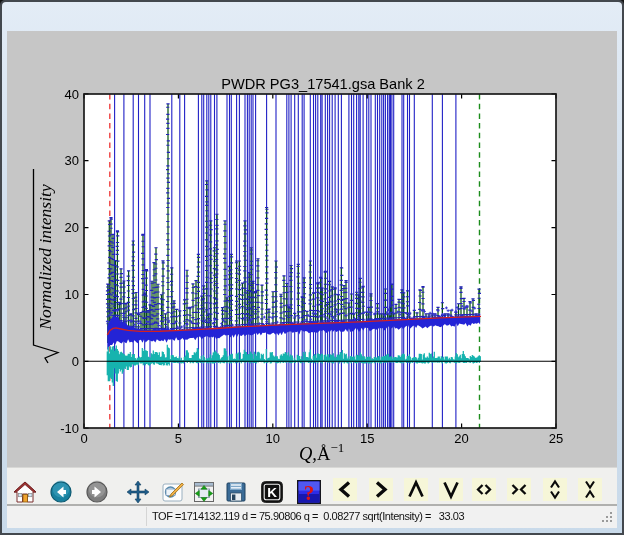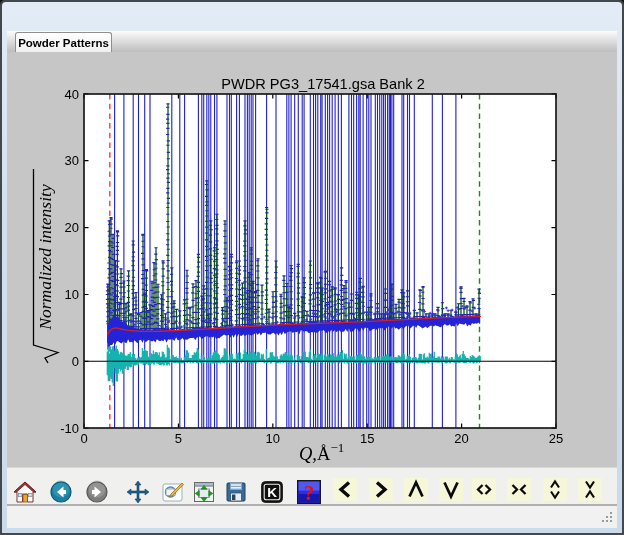--- a/index.html
+++ b/index.html
@@ -24,23 +24,20 @@
 #toolbar{position:absolute;left:0;top:436px;width:610px;height:36px;background:#f0f0ee;
  border-top:1px solid #d8d8d6;border-bottom:2px solid #b0b0ae}
 #statusbar{position:absolute;left:0;top:475px;width:610px;height:22px;background:#f1f1f1}
 #sfield{position:absolute;left:139px;top:1px;width:468px;height:19px;border-left:1px solid #d5d5d5;
  font-size:11px;color:#111;line-height:19px;padding-left:5px;letter-spacing:-0.45px}
 #grip{position:absolute;right:3px;top:6px;width:12px;height:12px}
 </style></head><body>
 <div id="win">
     <div id="inner">
  <div id="content">
-  <div id="tabstrip">
-          <div id="tab">Powder Patterns</div>
-        </div>
   <div id="figure">
           <svg width="610" height="415" viewBox="7 52 610 415" style="position:absolute;left:0px;top:0px" font-family="Liberation Sans, sans-serif">
             <rect x="84" y="94" width="472" height="334" fill="#ffffff"></rect>
             <path d="M114.6 94V428M123.9 94V428M133.2 94V428M138.5 94V428M144.7 94V428M150 94V428M171.8 94V428M179.8 94V428M184.6 94V428M198.4 94V428M201.8 94V428M203.7 94V428M206.8 94V428M208.8 94V428M210.8 94V428M214.5 94V428M216.9 94V428M227 94V428M229.5 94V428M231.3 94V428M236.6 94V428M239.4 94V428M245 94V428M247.4 94V428M249.2 94V428M251.2 94V428M253 94V428M255.6 94V428M266.6 94V428M276 94V428M286.8 94V428M288.9 94V428M291.1 94V428M294.7 94V428M298.3 94V428M302.2 94V428M304.1 94V428M310.3 94V428M313.5 94V428M315.6 94V428M317.8 94V428M320.7 94V428M322.1 94V428M325.3 94V428M327.6 94V428M329.6 94V428M332.2 94V428M335.1 94V428M338.3 94V428M341.4 94V428M348.9 94V428M351.5 94V428M353.7 94V428M356.6 94V428M358.8 94V428M360.2 94V428M363.1 94V428M366.7 94V428M368.8 94V428M371 94V428M375.3 94V428M377.5 94V428M379.7 94V428M381.8 94V428M383.6 94V428M385.4 94V428M387.6 94V428M389.3 94V428M390.5 94V428M391.9 94V428M393.7 94V428M402 94V428M403.7 94V428M407.5 94V428M409.5 94V428M414.3 94V428M432.3 94V428M442.4 94V428M455.9 94V428" stroke="#2121c6" stroke-width="1.1" fill="none"></path>
             <line x1="109.8" y1="94" x2="109.8" y2="428" stroke="#ef4040" stroke-width="1.4" stroke-dasharray="5.5,4.2"></line>
             <line x1="479.5" y1="94" x2="479.5" y2="428" stroke="#1c8c1c" stroke-width="1.4" stroke-dasharray="5.5,4.2"></line>
             <path d="M107.8 284.1V342.9M109.3 220.9V340.4M111 217.6V338.5M113 234.3V337.8M114.6 296.5V337.5M115.4 260.5V337.4M117.4 230.9V337.6M119.3 302.2V338M121 268.8V337.2M123.9 281V337.8M126 303.2V338.2M128.6 270.8V337.4M131 313.8V337.6M133.2 241V337.8M136 292.5V338.1M138.5 313.7V338.3M141 312.5V337.8M143 234.3V337.8M144.7 293.1V337.8M146.4 269.6V337.7M148 310.6V337.7M150 304.8V337.7M152 281.2V337.7M154 262.6V337.7M156 247.7V337.6M158 284.2V337.6M161.5 294.7V337.5M163 260.9V337.5M165.5 313.8V337.4M168 103.9V337.3M171.8 267.8V336.4M174 300.9V336.3M176.5 309.4V336.2M179.8 310.9V336.1M184.6 299.8V335.8M187 270.2V335.7M190 307.3V335.6M193 283.9V335.4M196 280.6V335.3M198.4 254.3V335.2M201.8 296.1V335M203.7 285.9V334.9M206.8 180.8V334.7M208.8 313.8V334.6M210.8 220.9V334.4M214.5 247.7V334.2M216.9 214.2V334.1M222.5 307.6V333.7M225 220.9V333.6M227 297.9V333.4M229.5 266.3V333.3M231.3 254.3V333.1M236.6 261V332.8M239.4 261V332.6M242.5 283.1V332.5M245 220.9V332.3M247.4 290.7V332.2M249.2 272.6V332.1M251.2 247.7V332M253 281.4V331.9M255.6 291.6V331.8M258 258.7V331.7M262 285.1V331.5M266.6 207.5V331.2M269 309.1V331.1M273 291.7V330.9M276 261V330.8M281 294.2V330.5M284 275.8V330.4M286.8 283.5V330.3M288.9 306.8V330.2M291.1 265.5V330.1M294.7 313.3V330M298.3 264.4V329.8M302.2 296.7V329.2M304.1 277.8V329.2M307 311.4V329.1M310.3 261V328.9M313.5 292.7V328.8M315.6 313.8V328.8M317.8 282.8V328.7M320.7 277.4V328.6M322.1 288.1V328.5M325.3 271.3V328.4M327.6 302.5V328.3M329.6 281.3V328.2M332.2 286.9V328.1M335.1 287.7V328M338.3 294.5V327.9M341.4 267.7V327.8M344 285.6V327.7M346 280.6V327.6M348.9 303V327.5M351.5 294V327.4M353.7 313.8V327.3M356.6 292.2V327.2M358.8 294.8V327.1M360.2 278.3V327.1M363.1 286.4V326.9M366.7 312.1V326.8M368.8 307.3V326.7M371 293.8V326.6M375.3 313.8V326.3M377.5 303.6V326.2M379.7 313.8V326.1M381.8 313.8V326M383.6 313.8V325.9M385.4 289V325.8M387.6 313.8V325.7M389.3 313.8V325.6M390.5 307V325.6M391.9 284.1V325.5M393.7 313.8V325.4M396 304.2V325.3M399 299.4V325.2M402 289.8V325M403.7 292.7V324.9M407.5 290.7V324.7M409.5 313.8V324.6M414.3 310.4V324.4M417 312.8V324.2M420 289.8V324.1M423 286.6V324M426 313.8V323.8M429 313.8V323.7M432.3 313.8V323.5M435 313.8V323.4M438 307.3V323.2M442.4 302.7V323M445 313.8V322.9M448 313.8V322.8M451 310.2V322.7M455.9 312.4V322.5M458.5 303.7V322.4M461 286.8V322.3M464 298.3V322.2M467 306V322.1M470 301.5V322M473 298.9V321.9M476 313.8V321.8M479 289.1V321.7" stroke="#075010" stroke-width="1.25" fill="none"></path>
             <path d="M106.4 323.7h3.2M106.4 316.7h3.2M106.1 311.7h3.2M106.3 307.7h3.2M105.9 303.8h3.2M105.9 299.4h3.2M105.8 294.5h3.2M105.9 290.9h3.2M106.1 287h3.2M106.2 284.1h3.2M108 321.2h3.2M107.4 315.2h3.2M107.6 310.7h3.2M107.4 305.7h3.2M108.1 298.9h3.2M107.7 293.5h3.2M107.4 289.6h3.2M107.5 284.7h3.2M107.4 277.9h3.2M108.1 274.2h3.2M107.4 268.6h3.2M107.3 263h3.2M108.1 257.4h3.2M107.9 250.5h3.2M107.6 245.9h3.2M107.9 241.6h3.2M107.9 236h3.2M107.5 231.2h3.2M108.1 224.5h3.2M107.7 220.9h3.2M109.6 319.3h3.2M109.6 312.6h3.2M109.4 308.2h3.2M109 303.2h3.2M109.2 299.5h3.2M109.6 294.9h3.2M109.4 287.7h3.2M109.8 280.5h3.2M109.3 273.3h3.2M109.2 268.9h3.2M109.2 264.5h3.2M109.7 258.5h3.2M109.4 251.7h3.2M109.6 245.7h3.2M109.5 241.7h3.2M109.6 234.7h3.2M109.4 228.2h3.2M109.6 224h3.2M109.6 219.1h3.2M109.4 217.6h3.2M111.3 315.5h3.2M111.8 310.4h3.2M111.1 304h3.2M111.1 299.9h3.2M111.6 292.9h3.2M111.7 288.7h3.2M111.5 281.4h3.2M111.4 276.5h3.2M111 272.4h3.2M111.5 265.1h3.2M111.7 259.5h3.2M111.7 254.3h3.2M111.2 247.5h3.2M111.2 243h3.2M111.5 238.4h3.2M111.4 234.3h3.2M112.9 315.2h3.2M113.3 311.1h3.2M113 306.2h3.2M113.3 300.4h3.2M113 296.5h3.2M114.1 315.1h3.2M113.8 309.6h3.2M113.4 304h3.2M113.5 298.7h3.2M114 295.1h3.2M113.8 290.9h3.2M113.8 284.5h3.2M113.8 279.7h3.2M114 274h3.2M113.8 270h3.2M113.6 265.4h3.2M113.8 260.5h3.2M115.8 315.3h3.2M116 309.6h3.2M115.8 302.5h3.2M115.8 296.6h3.2M116 291h3.2M115.8 285.7h3.2M116.2 280.3h3.2M116.1 274h3.2M115.6 266.9h3.2M116.2 261.1h3.2M115.5 254.3h3.2M115.8 250.3h3.2M115.6 246.4h3.2M115.9 242.5h3.2M116.1 235.9h3.2M116 231.8h3.2M115.8 230.9h3.2M117.4 315.7h3.2M118.1 308.8h3.2M118.1 304.3h3.2M117.7 302.2h3.2M119.4 320.6h3.2M119.7 313.2h3.2M119.3 309h3.2M119.3 303.4h3.2M119.3 299.1h3.2M119 292.8h3.2M119.4 287.1h3.2M119.3 283.4h3.2M119.4 277.4h3.2M119.8 273.6h3.2M119.4 268.8h3.2M122.7 321.2h3.2M122.1 317.2h3.2M122.5 313.4h3.2M122 308.8h3.2M122.6 303.6h3.2M122.1 296.9h3.2M122.6 292.7h3.2M122.5 287h3.2M121.9 283h3.2M122.3 281h3.2M124.3 321.6h3.2M124.8 317.7h3.2M124.6 311.7h3.2M124.7 307.8h3.2M124.7 303.9h3.2M124.4 303.2h3.2M126.9 326.1h3.2M127.3 320.3h3.2M126.7 315.7h3.2M126.8 310.1h3.2M126.7 306.1h3.2M126.8 302.3h3.2M126.8 297.5h3.2M126.8 291h3.2M126.7 285.5h3.2M126.6 280.6h3.2M126.6 276.1h3.2M127 270.8h3.2M129.4 326.2h3.2M129.4 321.9h3.2M129.1 314.8h3.2M129.4 313.8h3.2M131.5 326.4h3.2M131.9 321h3.2M131.6 315.9h3.2M132 309.6h3.2M131.9 304.7h3.2M131.7 298.5h3.2M131.5 293.3h3.2M131.3 289.5h3.2M131.8 285.6h3.2M131.3 281.1h3.2M131.9 277.2h3.2M131.7 270.2h3.2M131.4 265.6h3.2M131.6 260.9h3.2M131.6 256.7h3.2M132 252.1h3.2M131.6 244.8h3.2M131.6 241h3.2M134.8 326.7h3.2M134.3 321.9h3.2M134.3 318.3h3.2M134.4 312.9h3.2M134.4 308.5h3.2M134.2 304.9h3.2M134.3 301h3.2M134 297.2h3.2M134.4 292.5h3.2M136.7 326.9h3.2M136.9 321h3.2M137 314.6h3.2M136.9 313.7h3.2M139.7 328.6h3.2M139.3 323.5h3.2M139.1 316.2h3.2M139.4 312.5h3.2M141.5 328.6h3.2M141.7 324.8h3.2M141.5 317.8h3.2M141.6 311.4h3.2M141.4 307.3h3.2M141.7 301.8h3.2M141.7 295.1h3.2M141.7 289.3h3.2M141.6 283.1h3.2M141 278.6h3.2M141.3 274.5h3.2M141.7 270.5h3.2M141.5 264.8h3.2M141.5 258.8h3.2M141 253.4h3.2M141.6 246.7h3.2M141.4 241.2h3.2M141.1 235.1h3.2M141.4 234.3h3.2M142.9 328.6h3.2M142.9 324.7h3.2M142.9 318.3h3.2M143.5 311.9h3.2M143 306.4h3.2M143.2 301h3.2M143.2 294.5h3.2M143.1 293.1h3.2M144.5 328.5h3.2M144.6 324.4h3.2M144.6 318h3.2M144.4 312.2h3.2M144.6 308.4h3.2M145 302.2h3.2M144.6 296h3.2M144.8 290.5h3.2M144.5 285.1h3.2M144.6 278.1h3.2M145.1 270.8h3.2M144.8 269.6h3.2M146.4 328.5h3.2M146.8 321.8h3.2M146.2 316.5h3.2M146.8 312.1h3.2M146.4 310.6h3.2M148.5 328.5h3.2M148.4 324.4h3.2M148.1 317.1h3.2M148.4 310.4h3.2M148.4 304.8h3.2M150.6 328.5h3.2M150.7 324h3.2M150 318.6h3.2M150.4 314.9h3.2M150.2 309.6h3.2M150.3 305.5h3.2M150.7 300.7h3.2M150.6 297.1h3.2M150.1 290.3h3.2M150.6 283.2h3.2M150.4 281.2h3.2M152.2 328.5h3.2M152.3 323.4h3.2M152.5 316.1h3.2M152.3 311.1h3.2M152 306.4h3.2M152.7 302.4h3.2M152.7 297.8h3.2M152.2 293.2h3.2M152.2 287.7h3.2M152.8 282.7h3.2M152.6 275.7h3.2M152.7 269.7h3.2M152.4 262.6h3.2M154.4 328.4h3.2M154 322.1h3.2M154.4 315.7h3.2M154.5 309.3h3.2M154 304.6h3.2M154.1 297.5h3.2M154.3 292.1h3.2M154.6 287.3h3.2M154.2 280h3.2M154.2 273.9h3.2M154.3 268.2h3.2M154.1 264h3.2M154.7 259.6h3.2M154.2 254.1h3.2M154.4 247.7h3.2M156.8 328.4h3.2M156.1 323.1h3.2M156.1 318.8h3.2M156.1 313.9h3.2M156.2 309.4h3.2M156.7 303.6h3.2M156.3 297.2h3.2M156.4 292h3.2M156.3 287h3.2M156.4 284.2h3.2M159.7 328.3h3.2M159.6 321.1h3.2M160 315.5h3.2M159.7 308.7h3.2M159.7 304h3.2M159.9 298.9h3.2M159.9 294.7h3.2M161.7 328.3h3.2M161 321.4h3.2M161.6 317.6h3.2M161.4 310.6h3.2M161 304.8h3.2M161.7 299.7h3.2M161.7 293h3.2M161.2 285.7h3.2M161.1 281.7h3.2M161.5 276.1h3.2M161.6 268.9h3.2M161.6 262.8h3.2M161.4 260.9h3.2M163.9 328.2h3.2M164.1 324.4h3.2M164.2 319.9h3.2M163.7 313.9h3.2M163.9 313.8h3.2M166.2 328.1h3.2M166.6 322.1h3.2M166.1 318h3.2M166.5 312.4h3.2M166.2 307.4h3.2M166 301.5h3.2M166.4 296.7h3.2M166.5 289.5h3.2M166.4 282.5h3.2M166.2 278h3.2M166.6 270.8h3.2M166 266h3.2M166.5 260.5h3.2M166.2 255.3h3.2M166.7 249.2h3.2M166 244.7h3.2M166.3 239.9h3.2M166.2 233.7h3.2M166.6 227h3.2M166.2 221.5h3.2M166.2 214.2h3.2M166.2 207.5h3.2M166.6 203.1h3.2M166.8 198.3h3.2M166.1 192.9h3.2M166.3 188.4h3.2M166.8 182.3h3.2M166.3 178.1h3.2M166.8 173.7h3.2M166 169.6h3.2M166.3 165.8h3.2M166.7 158.7h3.2M166.8 152.4h3.2M166.3 145.2h3.2M166.7 140.9h3.2M166 134.5h3.2M166.3 128.4h3.2M166.3 123.3h3.2M166 119.1h3.2M166.3 114.4h3.2M166.1 107.2h3.2M166.4 103.9h3.2M170 328.5h3.2M170.5 323.6h3.2M170.1 316.8h3.2M170.2 313.1h3.2M170.5 308h3.2M170.1 303.7h3.2M169.8 296.7h3.2M170.4 291.5h3.2M169.8 285h3.2M169.9 281.3h3.2M170 274.2h3.2M170.2 267.8h3.2M172.7 328.4h3.2M172.2 323.6h3.2M172.5 316.3h3.2M172.6 311.7h3.2M172.2 306.9h3.2M172.6 303.3h3.2M172.4 300.9h3.2M175 328.3h3.2M174.5 321.2h3.2M174.9 316.7h3.2M175.3 309.4h3.2M174.9 309.4h3.2M178 328.2h3.2M178.2 323h3.2M177.9 315.8h3.2M178.2 310.9h3.2M183.2 328h3.2M183.2 321.2h3.2M182.9 315.3h3.2M182.9 310.5h3.2M182.7 303.9h3.2M183 299.8h3.2M185.6 327.8h3.2M185.1 323.3h3.2M185.4 319.6h3.2M185.8 314.7h3.2M185.8 307.8h3.2M185.1 303.2h3.2M185.4 299.2h3.2M185.4 292.9h3.2M185.3 288.4h3.2M185.5 282.5h3.2M185.7 276h3.2M185.4 270.2h3.2M188.1 327.7h3.2M188.2 320.9h3.2M188.3 315.2h3.2M188.2 308.7h3.2M188.4 307.3h3.2M191.2 327.6h3.2M191.7 323.4h3.2M191.3 317.6h3.2M191.8 312.5h3.2M191.2 306.9h3.2M191.5 300.3h3.2M191.1 292.9h3.2M191.7 287.5h3.2M191.4 283.9h3.2M194.7 327.4h3.2M194.2 323.6h3.2M194.2 319.6h3.2M194.5 312.3h3.2M194.3 305.2h3.2M194.4 298.3h3.2M194.6 293.7h3.2M194.1 286.5h3.2M194.5 280.6h3.2M194.4 280.6h3.2M196.7 327.3h3.2M196.6 323.1h3.2M196.9 318.6h3.2M196.6 312.5h3.2M196.7 308.9h3.2M196.5 302.7h3.2M196.6 297.9h3.2M196.8 291.3h3.2M196.5 287.4h3.2M196.8 282.3h3.2M196.5 276.3h3.2M197 272.1h3.2M196.6 266.9h3.2M197.2 262.1h3.2M196.9 257.4h3.2M196.8 254.3h3.2M200.1 327.1h3.2M200.6 320.2h3.2M200 315.2h3.2M200 308.9h3.2M200.5 305.2h3.2M200.5 300h3.2M200.2 296.1h3.2M202.4 327h3.2M201.8 321.6h3.2M202.1 318h3.2M202.4 311.9h3.2M202.2 308h3.2M202.1 303h3.2M201.9 298.8h3.2M202.4 293.3h3.2M202.1 289.2h3.2M202.1 285.9h3.2M205.6 326.8h3.2M204.9 322.4h3.2M205.6 315.3h3.2M204.8 309.8h3.2M205.1 302.7h3.2M205.3 295.7h3.2M204.9 288.9h3.2M205 282.3h3.2M205.5 277.2h3.2M204.9 270.5h3.2M205.1 266h3.2M205.1 260.5h3.2M205 256.4h3.2M205.5 250h3.2M205.2 246.3h3.2M204.8 239.8h3.2M204.9 233h3.2M205.2 227.1h3.2M205 221.2h3.2M205.3 216h3.2M205.3 210.7h3.2M205.2 205.4h3.2M205.3 201.8h3.2M205 196.3h3.2M205.4 189.8h3.2M204.9 184.5h3.2M205.2 180.8h3.2M206.9 326.7h3.2M207.1 322.6h3.2M207.2 318.6h3.2M207.2 313.8h3.2M208.8 326.6h3.2M208.9 320.5h3.2M209.4 314.1h3.2M208.8 308.6h3.2M209.1 303.1h3.2M208.9 295.9h3.2M209.6 289h3.2M209.5 282.6h3.2M209.6 278.3h3.2M209.6 272.8h3.2M208.9 265.7h3.2M209.5 259.2h3.2M209.1 255.3h3.2M208.9 248.8h3.2M209 241.8h3.2M208.9 235.1h3.2M209.5 229.6h3.2M209 225.2h3.2M209.2 220.9h3.2M212.8 326.3h3.2M212.6 322.6h3.2M213.2 318.4h3.2M213.2 312.2h3.2M213.1 308h3.2M212.9 303.9h3.2M212.8 297.9h3.2M212.9 291h3.2M213.2 285.2h3.2M213.3 281.2h3.2M212.8 275.2h3.2M212.7 268.6h3.2M213 261.2h3.2M213.1 256.2h3.2M212.6 250.9h3.2M212.9 247.7h3.2M214.9 326.2h3.2M215.1 319.5h3.2M215.7 313.4h3.2M215.4 307.6h3.2M214.9 302.8h3.2M215 299.1h3.2M215.2 293.2h3.2M215.6 287.6h3.2M215.1 283.5h3.2M214.9 277.4h3.2M215.2 273.8h3.2M215.2 269.8h3.2M215.4 265.4h3.2M215.1 259.5h3.2M215.3 253.6h3.2M215.6 249.4h3.2M215 244.9h3.2M215.4 240.9h3.2M215.5 234h3.2M215.1 228.9h3.2M215.4 225.3h3.2M215.2 219.5h3.2M215.3 214.2h3.2M220.9 325.8h3.2M221.1 318.7h3.2M221.2 314.1h3.2M220.9 310.4h3.2M220.9 307.6h3.2M223.2 325.7h3.2M223.6 321.9h3.2M223.4 318.2h3.2M223.1 311h3.2M223.5 306.7h3.2M223.5 301.1h3.2M223.1 294.5h3.2M223.2 289.7h3.2M223.7 285.9h3.2M223.6 279.3h3.2M223.7 275.7h3.2M223.4 269.3h3.2M223.4 262.8h3.2M223.1 258.4h3.2M223 253.9h3.2M223.6 249h3.2M223.7 242.8h3.2M223.2 236.5h3.2M223.3 230.8h3.2M223.4 224.2h3.2M223.4 220.9h3.2M225.5 325.5h3.2M225.2 318.3h3.2M225 311.3h3.2M225.2 306.7h3.2M225.8 300.3h3.2M225.4 297.9h3.2M227.8 325.4h3.2M227.8 318.4h3.2M228.2 313.9h3.2M228.1 307.9h3.2M228.3 301.8h3.2M228.2 296.4h3.2M228.2 290.2h3.2M228.1 284.9h3.2M227.7 279.1h3.2M228 274.7h3.2M228.2 270.8h3.2M227.5 266.7h3.2M227.9 266.3h3.2M230 325.3h3.2M229.4 320.4h3.2M229.3 316.6h3.2M229.8 310.4h3.2M229.9 304.2h3.2M229.8 300.3h3.2M230 295.3h3.2M230 288.6h3.2M230 284.8h3.2M230.1 277.7h3.2M229.5 273.7h3.2M229.3 269.7h3.2M229.9 262.8h3.2M230 256.8h3.2M229.7 254.3h3.2M234.8 324.9h3.2M234.7 320.9h3.2M234.8 314.5h3.2M234.9 309.7h3.2M234.8 306h3.2M235.2 301.3h3.2M234.9 296.3h3.2M235 289h3.2M235.1 282.2h3.2M234.9 278.5h3.2M235.2 273.2h3.2M235.2 268.3h3.2M234.8 262.7h3.2M235 261h3.2M237.5 324.7h3.2M237.5 318h3.2M237.6 314.4h3.2M238.2 307.9h3.2M237.8 304.3h3.2M238 298.8h3.2M237.8 294.5h3.2M238.1 289.6h3.2M238.2 285h3.2M237.6 280.3h3.2M237.8 274.1h3.2M237.9 270.1h3.2M238 266.2h3.2M237.8 261h3.2M241.1 324.6h3.2M240.8 318.6h3.2M240.8 313.5h3.2M240.6 306.5h3.2M240.5 299.5h3.2M240.7 295.1h3.2M240.9 288.1h3.2M240.9 283.1h3.2M243.7 324.4h3.2M243.4 320h3.2M243.6 314.3h3.2M243.5 307.9h3.2M243.3 303h3.2M243.7 298.8h3.2M243.6 292.7h3.2M243.4 288.4h3.2M243.5 281.9h3.2M243.4 277.8h3.2M243.2 270.8h3.2M243.2 266.5h3.2M243.7 260.2h3.2M243.1 256h3.2M243.3 251.5h3.2M243.1 245.9h3.2M243.2 241.1h3.2M243.6 233.8h3.2M243.8 229.8h3.2M243.3 225.8h3.2M243.4 220.9h3.2M246 324.3h3.2M245.7 317.9h3.2M245.9 313.6h3.2M245.6 309.6h3.2M245.4 304.5h3.2M246 299.4h3.2M245.8 293.2h3.2M245.8 290.7h3.2M247.6 324.2h3.2M247.7 320.1h3.2M247.8 315h3.2M247.5 307.9h3.2M247.8 302.1h3.2M247.4 296.9h3.2M247.9 290.6h3.2M247.8 284h3.2M247.7 277.2h3.2M247.6 272.6h3.2M249.6 324.1h3.2M249.7 319.4h3.2M249.5 315.4h3.2M249.8 308.8h3.2M249.4 302.8h3.2M249.6 297.6h3.2M249.5 291.6h3.2M249.9 285.5h3.2M249.7 281.2h3.2M249.5 274.6h3.2M250 269.2h3.2M249.6 265.4h3.2M249.8 261.2h3.2M249.6 254h3.2M249.7 250h3.2M249.6 247.7h3.2M251.6 324.1h3.2M251.5 318.5h3.2M251.4 311.8h3.2M251.8 306.6h3.2M251.5 302.2h3.2M251.6 297.1h3.2M251.8 293h3.2M251 288.1h3.2M251.3 283.4h3.2M251.4 281.4h3.2M253.9 323.9h3.2M254.2 318.7h3.2M253.8 313.8h3.2M254.2 309.3h3.2M254 302.2h3.2M254.2 297.7h3.2M253.8 292.6h3.2M254 291.6h3.2M256.6 323.8h3.2M256.5 317.1h3.2M256.4 311.7h3.2M256.8 307.3h3.2M256.5 302.3h3.2M256.7 295.6h3.2M256.2 290.3h3.2M256.1 284.6h3.2M256.3 277.8h3.2M256.2 271h3.2M256.2 265.9h3.2M256.1 260.7h3.2M256.4 258.7h3.2M260.6 323.6h3.2M260.2 318.9h3.2M260.4 314.2h3.2M260.5 309h3.2M260.3 302.9h3.2M260.7 295.7h3.2M260.7 291.9h3.2M260.4 285.1h3.2M265.2 323.4h3.2M265.3 319.2h3.2M264.6 313.2h3.2M265.4 309.6h3.2M264.8 303.5h3.2M264.7 299.5h3.2M265.2 295h3.2M264.7 290.1h3.2M265.2 283.1h3.2M265.3 278.8h3.2M265.2 272.9h3.2M265.3 266.8h3.2M265.3 260.2h3.2M265.2 255.8h3.2M265.2 250.2h3.2M265.3 245h3.2M264.8 239.2h3.2M264.7 234.8h3.2M264.6 229.3h3.2M264.7 223.9h3.2M265 218.4h3.2M265.3 212.8h3.2M265.3 209.2h3.2M265 207.5h3.2M267.5 323.2h3.2M267.7 317.1h3.2M267.3 312.1h3.2M267.4 309.1h3.2M271.1 323.1h3.2M271.5 317h3.2M271.5 313.3h3.2M271.7 307.1h3.2M271.8 302.3h3.2M271.4 296.7h3.2M271.4 291.7h3.2M274 322.9h3.2M274.5 316.6h3.2M274.7 311.7h3.2M274.4 306.7h3.2M274.6 301.1h3.2M274.3 296.7h3.2M274.4 291.5h3.2M274.2 284.7h3.2M274.3 278h3.2M274.2 272.5h3.2M274.8 267h3.2M274.4 261h3.2M279.6 322.7h3.2M279.3 317.8h3.2M279.5 313.1h3.2M279.6 307.1h3.2M279.6 303.3h3.2M279.4 296.3h3.2M279.4 294.2h3.2M282.2 322.5h3.2M282.2 318.9h3.2M282.5 311.8h3.2M282.6 305.7h3.2M282.5 298.7h3.2M282.5 292.7h3.2M282.5 286.5h3.2M282.2 280.3h3.2M282.4 275.8h3.2M285.2 322.4h3.2M284.9 315.9h3.2M284.8 311.6h3.2M285.5 305.1h3.2M285.1 299h3.2M285.4 292.3h3.2M285 286.5h3.2M285.2 283.5h3.2M287.2 322.3h3.2M287.2 317.5h3.2M287.6 311.5h3.2M287.4 307.7h3.2M287.3 306.8h3.2M289.2 322.3h3.2M289.6 315.6h3.2M289.5 308.5h3.2M289.4 304.8h3.2M289.9 299h3.2M289.5 291.7h3.2M289.2 286.5h3.2M289.3 280.4h3.2M289.1 276.3h3.2M289.6 272.6h3.2M289.9 268.6h3.2M289.5 265.5h3.2M293.4 322.1h3.2M292.7 318h3.2M293.1 313.3h3.2M296.5 322h3.2M296.4 315.6h3.2M296.9 311.8h3.2M297 305.5h3.2M296.4 299.1h3.2M296.9 293.1h3.2M297 287.8h3.2M297.1 283.2h3.2M296.3 276.9h3.2M296.8 273.2h3.2M296.4 266.5h3.2M296.7 264.4h3.2M300.8 321.6h3.2M300.9 317.4h3.2M300.2 311.9h3.2M300.7 306.9h3.2M300.7 301.7h3.2M300.8 297.5h3.2M300.6 296.7h3.2M302.6 321.6h3.2M302.4 315.6h3.2M302.7 310.5h3.2M302.7 303.3h3.2M302.3 297.6h3.2M302.9 293.7h3.2M302.8 287.5h3.2M302.6 282.6h3.2M302.5 277.8h3.2M305.7 321.5h3.2M305.2 315.6h3.2M305.4 311.4h3.2M309 321.3h3.2M308.8 316.3h3.2M309 310.4h3.2M308.5 303.8h3.2M308.5 300.1h3.2M308.8 294.9h3.2M309 288.2h3.2M309 284.5h3.2M309 277.8h3.2M308.5 272h3.2M308.9 265.2h3.2M308.7 261h3.2M312.2 321.2h3.2M311.6 316.3h3.2M312.1 310.6h3.2M312.1 306.2h3.2M311.7 299.1h3.2M312 293.2h3.2M311.9 292.7h3.2M313.8 321.2h3.2M314.2 316.6h3.2M314 313.8h3.2M316.2 321.1h3.2M316.4 317.1h3.2M316 310.6h3.2M316.5 304.8h3.2M316.2 297.8h3.2M316.3 292.4h3.2M316 288.1h3.2M316.4 283.8h3.2M316.2 282.8h3.2M319.2 321h3.2M319.1 315.8h3.2M318.7 311.7h3.2M319 304.3h3.2M319.2 300.3h3.2M318.8 293.7h3.2M319 287.8h3.2M318.7 282.2h3.2M319.5 278.5h3.2M319.1 277.4h3.2M320.5 320.9h3.2M320.3 315.2h3.2M320.4 308.6h3.2M320.7 301.4h3.2M320.9 294.7h3.2M320.1 290.1h3.2M320.5 288.1h3.2M323.4 320.8h3.2M323.3 316.9h3.2M324 311.2h3.2M324.1 305.8h3.2M323.4 298.8h3.2M323.6 292.9h3.2M324.1 288.8h3.2M323.8 284.2h3.2M324.1 278.2h3.2M323.6 272.1h3.2M323.7 271.3h3.2M325.7 320.7h3.2M326.4 313.4h3.2M325.6 309h3.2M325.9 304.4h3.2M326 302.5h3.2M328.3 320.6h3.2M327.6 313.8h3.2M328.2 307.2h3.2M328.4 301.2h3.2M327.7 297.4h3.2M328.4 290.9h3.2M327.8 284.7h3.2M328 281.3h3.2M330.8 320.5h3.2M330.5 316.5h3.2M330.3 311.9h3.2M330.3 306.5h3.2M330.3 302h3.2M330.2 295.8h3.2M330.4 289.5h3.2M330.6 286.9h3.2M333.8 320.4h3.2M333.8 316h3.2M333.8 309.1h3.2M333.5 304.9h3.2M333.8 301h3.2M333.6 294.2h3.2M333.4 288.8h3.2M333.5 287.7h3.2M336.7 320.3h3.2M336.4 314.3h3.2M336.3 309.8h3.2M336.7 303.5h3.2M337 299.4h3.2M336.6 294.8h3.2M336.7 294.5h3.2M339.6 320.2h3.2M339.7 313.4h3.2M339.8 309.1h3.2M340.1 304.3h3.2M340.2 300.3h3.2M340.1 296.5h3.2M339.6 290.3h3.2M339.6 284.9h3.2M339.6 280.3h3.2M340.2 275.3h3.2M340.1 268h3.2M339.8 267.7h3.2M342.2 320.1h3.2M342 313.1h3.2M342.2 306.7h3.2M342 299.4h3.2M342.3 292.7h3.2M342 288.6h3.2M342.4 285.6h3.2M344.4 320h3.2M344.3 315.7h3.2M344.2 308.6h3.2M344.1 302.8h3.2M344.6 298.6h3.2M344.2 292.3h3.2M344.1 288.4h3.2M344.4 282.4h3.2M344.4 280.6h3.2M347.1 319.9h3.2M347.5 314h3.2M347.4 307.3h3.2M347.3 303h3.2M349.6 319.8h3.2M349.8 313.4h3.2M349.5 307.1h3.2M349.8 300.4h3.2M349.9 294h3.2M352.4 319.7h3.2M351.7 314.2h3.2M352.1 313.8h3.2M355 319.6h3.2M354.8 312.7h3.2M355.3 308.4h3.2M354.7 303.4h3.2M355.1 298.4h3.2M355 294.8h3.2M355 292.2h3.2M357.2 319.5h3.2M357.4 315.5h3.2M357.5 308.8h3.2M357.4 304h3.2M357.4 298.9h3.2M357.5 295.1h3.2M357.2 294.8h3.2M358.6 319.5h3.2M358.6 313.9h3.2M358.2 308.3h3.2M358.4 301h3.2M358.3 296.7h3.2M358.9 292.2h3.2M358.3 288.5h3.2M358.4 282.2h3.2M358.7 278.5h3.2M358.6 278.3h3.2M361.5 319.3h3.2M361.2 313.1h3.2M361.7 306.2h3.2M361.2 302.4h3.2M361.5 296.9h3.2M361.2 292.3h3.2M361.2 287.1h3.2M361.5 286.4h3.2M365.4 319.2h3.2M365.2 315h3.2M365.1 312.1h3.2M366.9 319.1h3.2M367.6 312.3h3.2M367.2 307.3h3.2M369.3 318.9h3.2M369.4 312.2h3.2M369.8 307.1h3.2M369.3 300.5h3.2M369.3 296h3.2M369.4 293.8h3.2M374.1 318.7h3.2M373.7 313.8h3.2M376.2 318.6h3.2M376.2 311.9h3.2M375.9 308.1h3.2M375.9 303.6h3.2M378.4 318.5h3.2M378 314h3.2M378.1 313.8h3.2M380.1 318.4h3.2M380.2 313.8h3.2M381.7 318.3h3.2M382 313.8h3.2M383.8 318.2h3.2M383.5 314.6h3.2M384 307.3h3.2M383.9 300.1h3.2M384.1 293.4h3.2M383.8 289h3.2M385.6 318.1h3.2M386 313.8h3.2M387.5 318h3.2M387.7 313.8h3.2M388.7 318h3.2M389.2 312.3h3.2M388.9 307h3.2M390.1 317.9h3.2M390.2 312.3h3.2M390.1 305.1h3.2M390.4 300.4h3.2M390.4 296.3h3.2M390.3 289.1h3.2M390.3 284.4h3.2M390.3 284.1h3.2M391.8 317.8h3.2M392.1 313.8h3.2M394.1 317.7h3.2M394.3 313h3.2M394.2 308.3h3.2M394.4 304.4h3.2M394.4 304.2h3.2M397.5 317.6h3.2M397.5 311.8h3.2M397.6 307.4h3.2M397.4 302.1h3.2M397.4 299.4h3.2M400.4 317.4h3.2M400.2 312.6h3.2M400.4 308.2h3.2M400.5 303.1h3.2M400.3 299.5h3.2M400.2 292.6h3.2M400.4 289.8h3.2M402.1 317.3h3.2M402.5 312.6h3.2M402.3 307.9h3.2M401.8 303.7h3.2M402.1 296.8h3.2M402 293h3.2M402.1 292.7h3.2M406.1 317.1h3.2M405.7 313.1h3.2M406.1 305.9h3.2M405.8 301.7h3.2M406 296.7h3.2M406.2 290.8h3.2M405.9 290.7h3.2M407.9 317h3.2M407.9 313.8h3.2M412.9 316.8h3.2M412.7 310.4h3.2M415.4 316.6h3.2M415.4 312.8h3.2M418.6 316.5h3.2M418.1 309.4h3.2M418 302.5h3.2M418.5 296h3.2M418.8 290.5h3.2M418.4 289.8h3.2M421.3 316.4h3.2M421.7 309.8h3.2M421.3 303.9h3.2M421.4 298.5h3.2M421.2 292.2h3.2M421.4 287.1h3.2M421.4 286.6h3.2M424.3 316.2h3.2M424.4 313.8h3.2M427.7 316.1h3.2M427.4 313.8h3.2M430.7 315.9h3.2M430.7 313.8h3.2M433.2 315.8h3.2M433.4 313.8h3.2M436.5 315.6h3.2M436.1 309.8h3.2M436.4 307.3h3.2M440.7 315.4h3.2M441.1 308.6h3.2M440.8 302.7h3.2M443.2 315.3h3.2M443.4 313.8h3.2M446.7 315.2h3.2M446.4 313.8h3.2M449 315.1h3.2M449.4 310.2h3.2M454.3 314.9h3.2M454.3 312.4h3.2M457.1 314.8h3.2M457.3 309.1h3.2M456.9 303.7h3.2M459.4 314.7h3.2M459.3 308.5h3.2M459.5 303.5h3.2M459.8 298.6h3.2M459.4 292.4h3.2M459.3 288.4h3.2M459.4 286.8h3.2M462.4 314.6h3.2M462.7 308.8h3.2M462.4 301.5h3.2M462.4 298.3h3.2M465.5 314.5h3.2M465.3 307.1h3.2M465.4 306h3.2M468.7 314.4h3.2M468.3 310.1h3.2M468.7 302.8h3.2M468.4 301.5h3.2M471.1 314.3h3.2M471.6 307.3h3.2M471.8 300.5h3.2M471.4 298.9h3.2M474.3 314.2h3.2M474.4 313.8h3.2M477.2 314.1h3.2M477.4 308.5h3.2M477.1 304.2h3.2M477.5 298.2h3.2M477.8 293.3h3.2M477.4 289.1h3.2" stroke="#2222bb" stroke-width="1.15" fill="none"></path>
             <path d="M105.9 321.4h2.8M107.3 320v2.8M108.7 314.8h2.8M110.1 313.4v2.8M109.9 312.8h2.8M111.3 311.4v2.8M116.2 310.5h2.8M117.6 309.1v2.8M122.2 315.4h2.8M123.6 314v2.8M123.6 320.1h2.8M125 318.7v2.8M129.6 320.5h2.8M131 319.1v2.8M133.4 324.6h2.8M134.8 323.2v2.8M137.1 323.5h2.8M138.5 322.1v2.8M139.1 321.9h2.8M140.5 320.5v2.8M145.3 321.6h2.8M146.7 320.2v2.8M148.2 321.8h2.8M149.6 320.4v2.8M151 324h2.8M152.4 322.6v2.8M157.2 325.5h2.8M158.6 324.1v2.8M159.8 326h2.8M161.2 324.6v2.8M165.6 326.8h2.8M167 325.4v2.8M167.5 320.8h2.8M168.9 319.4v2.8M174 322.2h2.8M175.4 320.8v2.8M175.9 326.9h2.8M177.3 325.5v2.8M177.7 328h2.8M179.1 326.6v2.8M180.2 327h2.8M181.6 325.6v2.8M182.8 326h2.8M184.2 324.6v2.8M185.7 324.5h2.8M187.1 323.1v2.8M190.1 322.2h2.8M191.5 320.8v2.8M195.9 323.9h2.8M197.3 322.5v2.8M201.4 325.2h2.8M202.8 323.8v2.8M203.8 320.3h2.8M205.2 318.9v2.8M207.6 320.9h2.8M209 319.5v2.8M211.9 323.5h2.8M213.3 322.1v2.8M213.2 319.9h2.8M214.6 318.5v2.8M220.2 323.6h2.8M221.6 322.2v2.8M221.9 320.4h2.8M223.3 319v2.8M231.1 325h2.8M232.5 323.6v2.8M243.2 317.6h2.8M244.6 316.2v2.8M247.2 323.1h2.8M248.6 321.7v2.8M248.8 321.3h2.8M250.2 319.9v2.8M250.1 319.3h2.8M251.5 317.9v2.8M258.2 323.7h2.8M259.6 322.3v2.8M262.9 317.1h2.8M264.3 315.7v2.8M265.3 321.5h2.8M266.7 320.1v2.8M271 317.9h2.8M272.4 316.5v2.8M275.9 322.2h2.8M277.3 320.8v2.8M293.6 316.4h2.8M295 315v2.8M297.7 317.8h2.8M299.1 316.4v2.8M303.1 321h2.8M304.5 319.6v2.8M305 319.8h2.8M306.4 318.4v2.8M306.8 315.4h2.8M308.2 314v2.8M309.4 319.3h2.8M310.8 317.9v2.8M311.6 313.3h2.8M313 311.9v2.8M313.5 313.7h2.8M314.9 312.3v2.8M323.1 314.3h2.8M324.5 312.9v2.8M326 318.2h2.8M327.4 316.8v2.8M327.9 320.1h2.8M329.3 318.7v2.8M329.7 314.6h2.8M331.1 313.2v2.8M331.7 317.7h2.8M333.1 316.3v2.8M333.9 319h2.8M335.3 317.6v2.8M335.2 311.9h2.8M336.6 310.5v2.8M337.9 314.1h2.8M339.3 312.7v2.8M344.6 315.4h2.8M346 314v2.8M353.1 318.5h2.8M354.5 317.1v2.8M357.2 318h2.8M358.6 316.6v2.8M362.7 312.6h2.8M364.1 311.2v2.8M367.4 312h2.8M368.8 310.6v2.8M369.3 314.3h2.8M370.7 312.9v2.8M372.9 314h2.8M374.3 312.6v2.8M383.2 315.7h2.8M384.6 314.3v2.8M385.6 312.3h2.8M387 310.9v2.8M387.1 309.8h2.8M388.5 308.4v2.8M388.5 314.3h2.8M389.9 312.9v2.8M396.3 312h2.8M397.7 310.6v2.8M398.5 314.6h2.8M399.9 313.2v2.8M405 313.4h2.8M406.4 312v2.8M407.3 315.4h2.8M408.7 314v2.8M408.6 313.1h2.8M410 311.7v2.8M420.7 310.6h2.8M422.1 309.2v2.8M423.1 311.4h2.8M424.5 310v2.8M428.7 313.1h2.8M430.1 311.7v2.8M431.7 314.2h2.8M433.1 312.8v2.8M434.2 315h2.8M435.6 313.6v2.8M436.7 310.7h2.8M438.1 309.3v2.8M441.1 314.4h2.8M442.5 313v2.8M445 307.9h2.8M446.4 306.5v2.8M446.7 310.7h2.8M448.1 309.3v2.8M450.7 310.1h2.8M452.1 308.7v2.8M454.5 311.4h2.8M455.9 310v2.8M455.8 307.5h2.8M457.2 306.1v2.8M460.8 306.2h2.8M462.2 304.8v2.8M463.5 307.5h2.8M464.9 306.1v2.8M465.5 306.3h2.8M466.9 304.9v2.8M470.6 311.1h2.8M472 309.7v2.8M473.4 308.2h2.8M474.8 306.8v2.8" stroke="#3838cf" stroke-width="1" fill="none"></path>
             <polygon points="107.3,326.4 108.9,322.1 110.5,320.3 112.1,317.5 113.7,315.6 115.3,316.6 116.9,316.7 118.5,316.8 120.1,321.5 121.7,320.9 123.3,322.4 124.9,321.7 126.5,323.4 128.1,326.2 129.7,326.3 131.3,326.6 132.9,326.9 134.5,327.3 136.1,328.5 137.7,328.2 139.3,328.9 140.9,329.2 142.5,329.6 144.1,330.2 145.7,328.8 147.3,329.9 148.9,329.5 150.5,330.3 152.1,330.3 153.7,328.5 155.3,328.8 156.9,329.6 158.5,328.7 160.1,329.3 161.7,329.1 163.3,328.2 164.9,328.8 166.5,329.1 168.1,328.1 169.7,329.4 171.3,329 172.9,329 174.5,329.5 176.1,330.4 177.7,329.4 179.3,330 180.9,329.4 182.5,328.8 184.1,329.6 185.7,329.9 187.3,328.4 188.9,329.3 190.5,329 192.1,328.7 193.7,327.5 195.3,328 196.9,328.3 198.5,327.7 200.1,327.9 201.7,327 203.3,327.9 204.9,328.1 206.5,327.1 208.1,327.3 209.7,328.1 211.3,328.5 212.9,328.4 214.5,326.4 216.1,327.4 217.7,326.8 219.3,326.9 220.9,326 222.5,327.7 224.1,326.2 225.7,325.9 227.3,327 228.9,326.2 230.5,326.5 232.1,326.5 233.7,326.6 235.3,326.2 236.9,326.6 238.5,325.4 240.1,325 241.7,326.4 243.3,326.5 244.9,325.1 246.5,325.7 248.1,325.7 249.7,324.2 251.3,324.1 252.9,324.7 254.5,325.2 256.1,324.8 257.7,325.8 259.3,325.8 260.9,324.9 262.5,324.2 264.1,323.7 265.7,325 267.3,325 268.9,324.3 270.5,324.3 272.1,324.3 273.7,324.5 275.3,324.4 276.9,324.5 278.5,324.4 280.1,323.6 281.7,323.7 283.3,322.8 284.9,323.5 286.5,324 288.1,324.5 289.7,323.9 291.3,322.2 292.9,322.2 294.5,323.2 296.1,324 297.7,322.2 299.3,323.5 300.9,321.9 302.5,323.2 304.1,323.6 305.7,322.8 307.3,323.1 308.9,322 310.5,321.5 312.1,321.3 313.7,322 315.3,321.2 316.9,321.9 318.5,323 320.1,321.4 321.7,321.4 323.3,321.3 324.9,322.4 326.5,321.3 328.1,321.1 329.7,320.9 331.3,322.4 332.9,322 334.5,320.9 336.1,321.3 337.7,320.5 339.3,321.4 340.9,321.3 342.5,320.5 344.1,320.7 345.7,321.8 347.3,321.7 348.9,320.4 350.5,320 352.1,319.7 353.7,320 355.3,319.8 356.9,321 358.5,320.2 360.1,321 361.7,321.5 363.3,319.8 364.9,320.7 366.5,320.2 368.1,319.9 369.7,319 371.3,319.5 372.9,319 374.5,319 376.1,319 377.7,318.8 379.3,319.5 380.9,319.1 382.5,320.3 384.1,318.7 385.7,320.1 387.3,318.6 388.9,318.5 390.5,318 392.1,318.7 393.7,318.5 395.3,319.1 396.9,318.8 398.5,319 400.1,319.3 401.7,318.2 403.3,318.2 404.9,318 406.5,318 408.1,319.2 409.7,318.3 411.3,317.4 412.9,317.6 414.5,317.1 416.1,318.4 417.7,318.5 419.3,318 420.9,317.8 422.5,317 424.1,316.2 425.7,318 427.3,317.3 428.9,316.5 430.5,317.5 432.1,317.4 433.7,316.9 435.3,317.1 436.9,316.9 438.5,316 440.1,316 441.7,316.4 443.3,316.4 444.9,315.7 446.5,317.2 448.1,316.2 449.7,316.8 451.3,315.3 452.9,315.9 454.5,316.6 456.1,316.7 457.7,315.5 459.3,316.4 460.9,314.9 462.5,314.7 464.1,316.2 465.7,315.4 467.3,315.2 468.9,315.8 470.5,315.3 472.1,315.9 473.7,315.6 475.3,315.2 476.9,314.9 478.5,314.8 480.1,314.4 480.1,324.5 478.5,322.4 476.9,323.7 475.3,323.3 473.7,323.9 472.1,323.1 470.5,325.7 468.9,324.4 467.3,326.6 465.7,323.1 464.1,324.8 462.5,324.2 460.9,323.9 459.3,323.4 457.7,326.3 456.1,323.2 454.5,326.7 452.9,325.7 451.3,326.5 449.7,324.3 448.1,325.5 446.5,325.6 444.9,324.1 443.3,325.5 441.7,326.5 440.1,327.3 438.5,326.2 436.9,326 435.3,325.2 433.7,326.5 432.1,325.7 430.5,325.7 428.9,326.8 427.3,328.3 425.7,326.5 424.1,327.5 422.5,328.5 420.9,326.9 419.3,326 417.7,325 416.1,328 414.5,325.4 412.9,326 411.3,327.6 409.7,328.9 408.1,325.3 406.5,325.9 404.9,327 403.3,329.4 401.7,326.9 400.1,328.6 398.5,329.7 396.9,328.1 395.3,328.5 393.7,326.1 392.1,328.3 390.5,328.2 388.9,326.5 387.3,327 385.7,329.3 384.1,330.4 382.5,328 380.9,328.6 379.3,327.2 377.7,329.8 376.1,329.6 374.5,328.7 372.9,329 371.3,330.6 369.7,331.2 368.1,327.7 366.5,328.3 364.9,327.6 363.3,330.7 361.7,327.7 360.1,331.2 358.5,331.4 356.9,328.2 355.3,328.5 353.7,330.9 352.1,331.6 350.5,331.9 348.9,328.2 347.3,332.1 345.7,328.9 344.1,331.4 342.5,331.8 340.9,331.9 339.3,330.2 337.7,331.2 336.1,332.1 334.5,329.9 332.9,332 331.3,329.8 329.7,332.3 328.1,331.2 326.5,332.9 324.9,331.6 323.3,329.9 321.7,330.9 320.1,330.2 318.5,331.8 316.9,333 315.3,331.6 313.7,332.9 312.1,332.1 310.5,332.5 308.9,333.2 307.3,331.5 305.7,331.1 304.1,331.8 302.5,330.8 300.9,330 299.3,334.4 297.7,331.5 296.1,332.3 294.5,331.6 292.9,333 291.3,331.6 289.7,331.5 288.1,332.1 286.5,332.7 284.9,333.9 283.3,331.4 281.7,335.2 280.1,332.6 278.5,335.5 276.9,332.9 275.3,334.8 273.7,332.8 272.1,333.2 270.5,334.6 268.9,334.4 267.3,333.8 265.7,332.6 264.1,332.9 262.5,332.7 260.9,335.4 259.3,332.8 257.7,334.9 256.1,332.7 254.5,333.8 252.9,334.8 251.3,335.4 249.7,334.7 248.1,334.4 246.5,334.8 244.9,336.3 243.3,334.2 241.7,336 240.1,335.6 238.5,334.1 236.9,337.2 235.3,334.1 233.7,337.8 232.1,334.8 230.5,337.6 228.9,335 227.3,335.2 225.7,335.5 224.1,334.6 222.5,335.7 220.9,336.7 219.3,338.3 217.7,338 216.1,339 214.5,335.8 212.9,337.6 211.3,336.7 209.7,337.6 208.1,336.7 206.5,335.9 204.9,336.9 203.3,337.6 201.7,339.4 200.1,336.5 198.5,337 196.9,337.6 195.3,340.2 193.7,337.7 192.1,338 190.5,337.9 188.9,338.6 187.3,339.7 185.7,339.4 184.1,340.3 182.5,338 180.9,339.5 179.3,340.1 177.7,340.2 176.1,337.3 174.5,341 172.9,339.6 171.3,339.3 169.7,339.7 168.1,339.3 166.5,342.7 164.9,338.9 163.3,341.2 161.7,340.3 160.1,341.3 158.5,340.5 156.9,339.2 155.3,342.6 153.7,340.4 152.1,341.5 150.5,340.7 148.9,339.7 147.3,340.7 145.7,342.4 144.1,339.3 142.5,342.7 140.9,339.8 139.3,340.2 137.7,343.2 136.1,342 134.5,340.3 132.9,342.4 131.3,341.7 129.7,342.5 128.1,339.3 126.5,343.2 124.9,342.4 123.3,341.3 121.7,343.6 120.1,342.8 118.5,341.6 116.9,341.1 115.3,344.6 113.7,342.6 112.1,345.1 110.5,344.9 108.9,347 107.3,350.2" fill="#2424d6"></polygon>
@@ -149,20 +146,21 @@
               <path d="M5.5 7 L10 11.5 L5.5 16 M18.5 7 L14 11.5 L18.5 16" stroke="#0a0a0a" stroke-width="2.3" fill="none"></path>
             </svg></div>
           <div style="position:absolute;left:536px;top:10px;width:24px;height:23px;background:#f6f6d8"><svg width="24" height="23" viewBox="0 0 24 23">
               <path d="M8 9.5 L12 3.5 L16 9.5 M8 13.5 L12 19.5 L16 13.5" stroke="#0a0a0a" stroke-width="2.1" fill="none"></path>
             </svg></div>
           <div style="position:absolute;left:571px;top:10px;width:24px;height:23px;background:#f6f6d8"><svg width="24" height="23" viewBox="0 0 24 23">
               <path d="M8 3.5 L12 9.5 L16 3.5 M8 19.5 L12 13.5 L16 19.5" stroke="#0a0a0a" stroke-width="2.1" fill="none"></path>
             </svg></div>
         </div>
   <div id="statusbar">
+    <div id="sfield">TOF =1714132.119 d = 75.90806 q =&nbsp; 0.08277 sqrt(Intensity) =&nbsp;&nbsp; 33.03</div>
     <svg id="grip" width="12" height="12">
             <g fill="#9a9a9a">
               <rect x="8" y="0" width="2" height="2"></rect>
               <rect x="8" y="4" width="2" height="2"></rect>
               <rect x="8" y="8" width="2" height="2"></rect>
               <rect x="4" y="4" width="2" height="2"></rect>
               <rect x="4" y="8" width="2" height="2"></rect>
               <rect x="0" y="8" width="2" height="2"></rect>
             </g>
           </svg>

